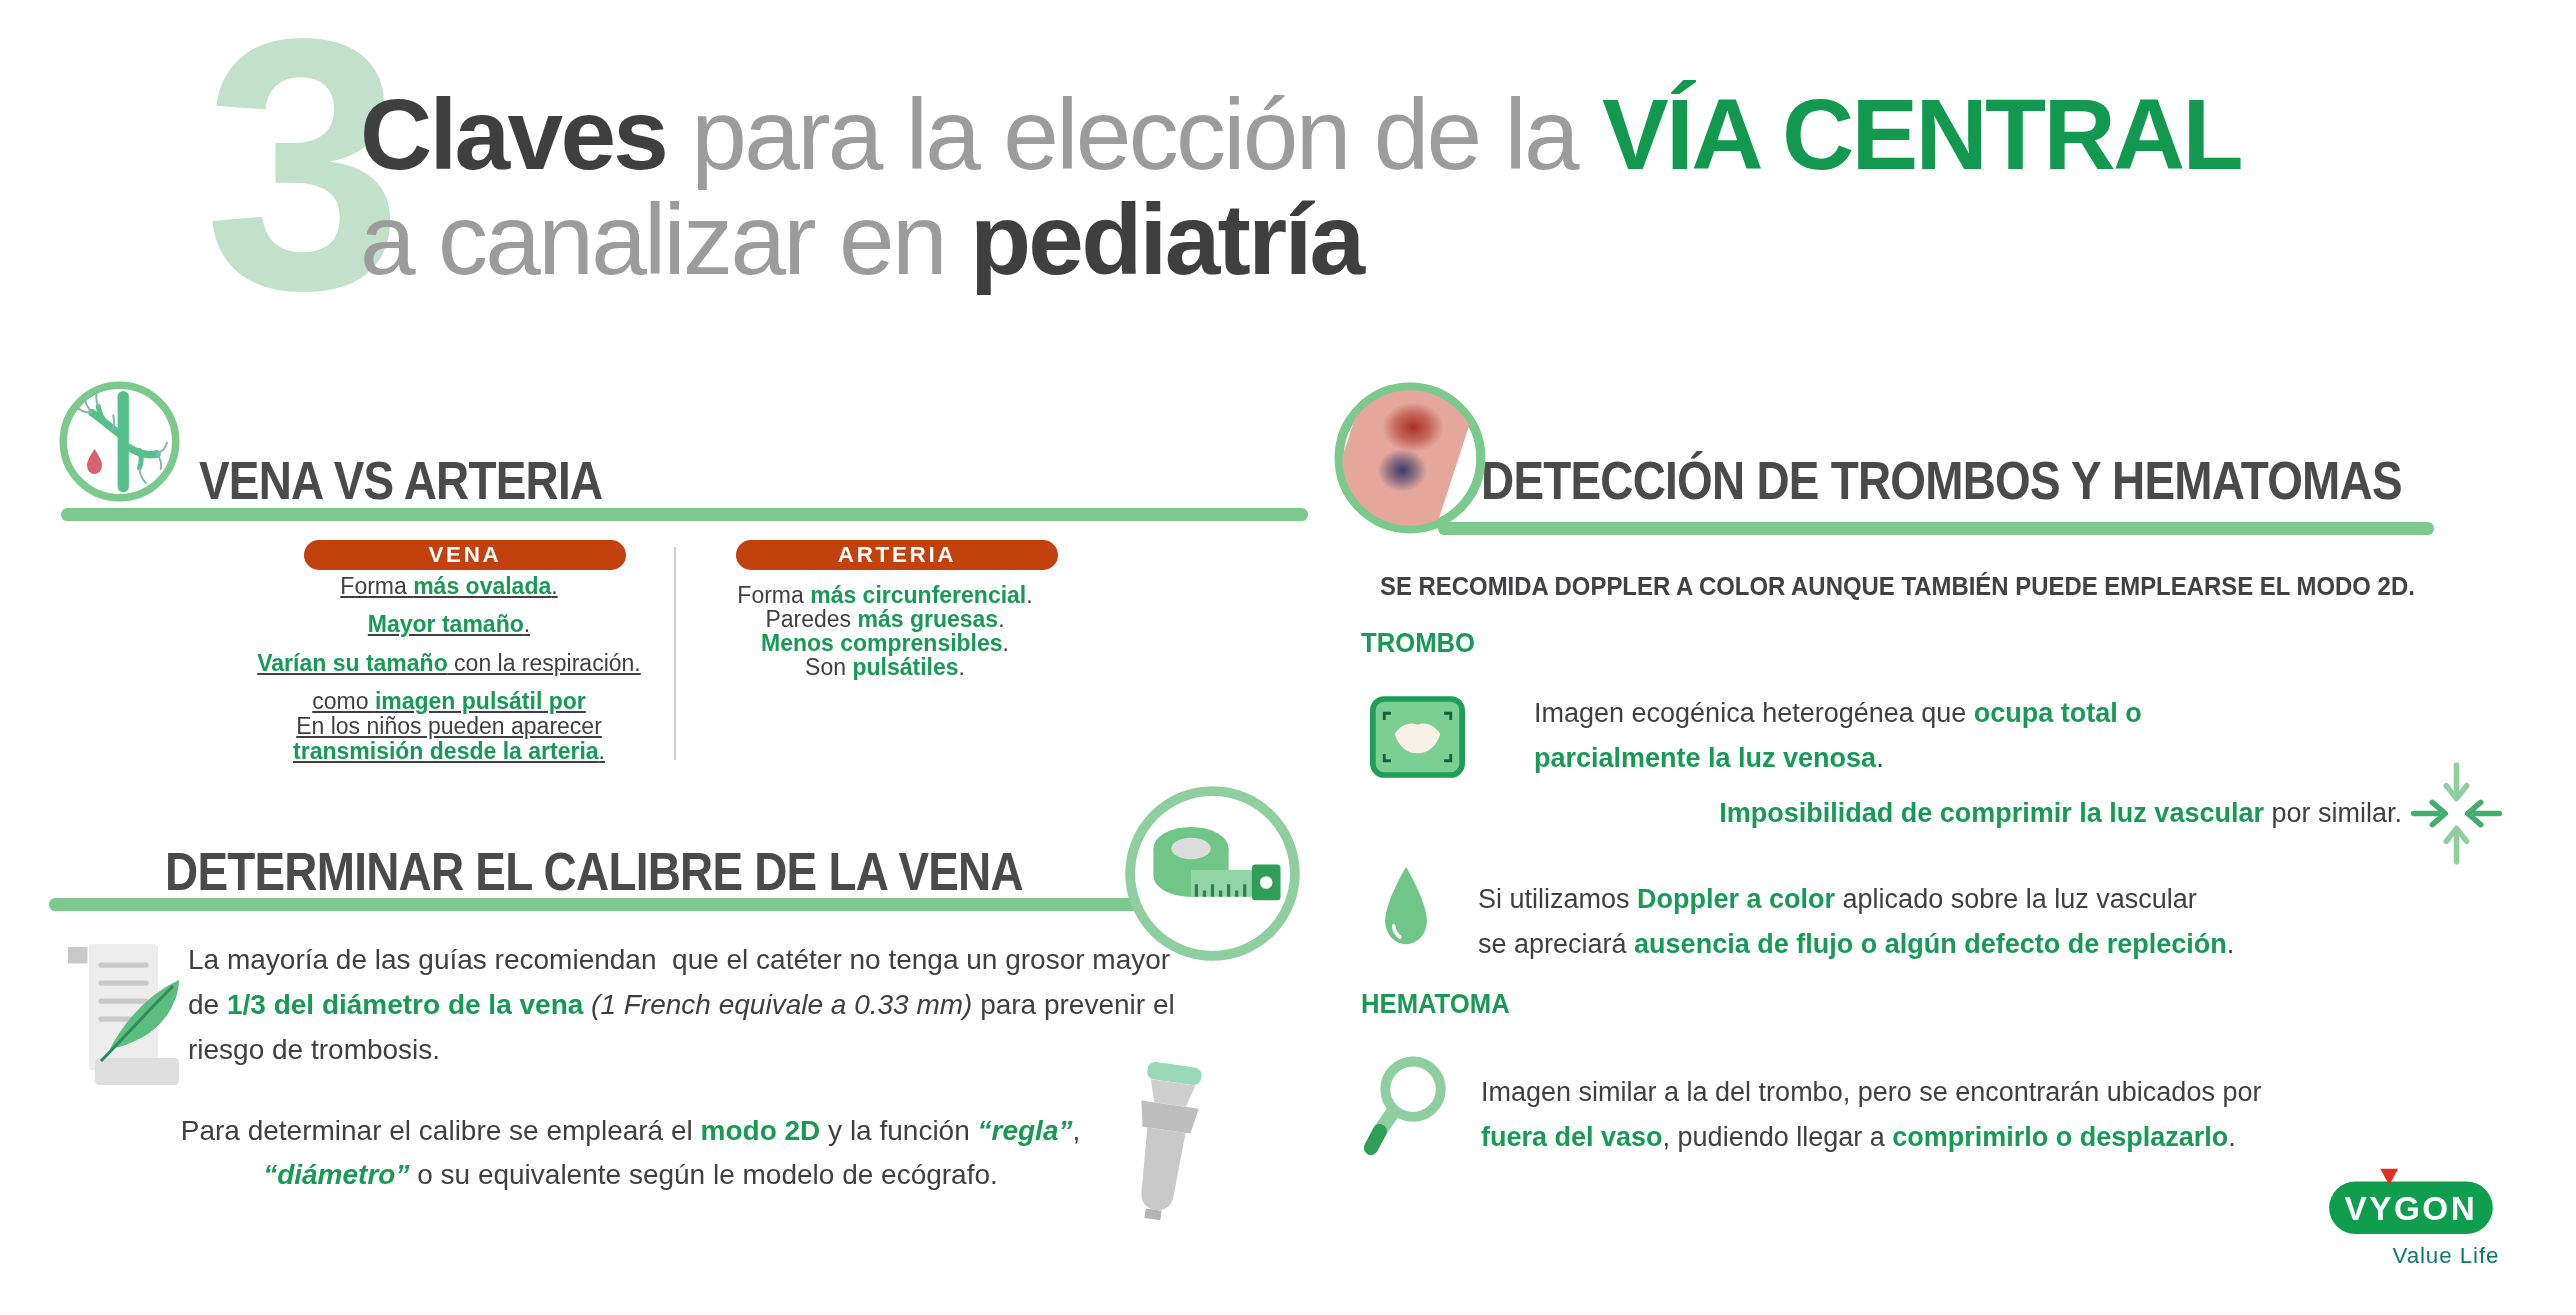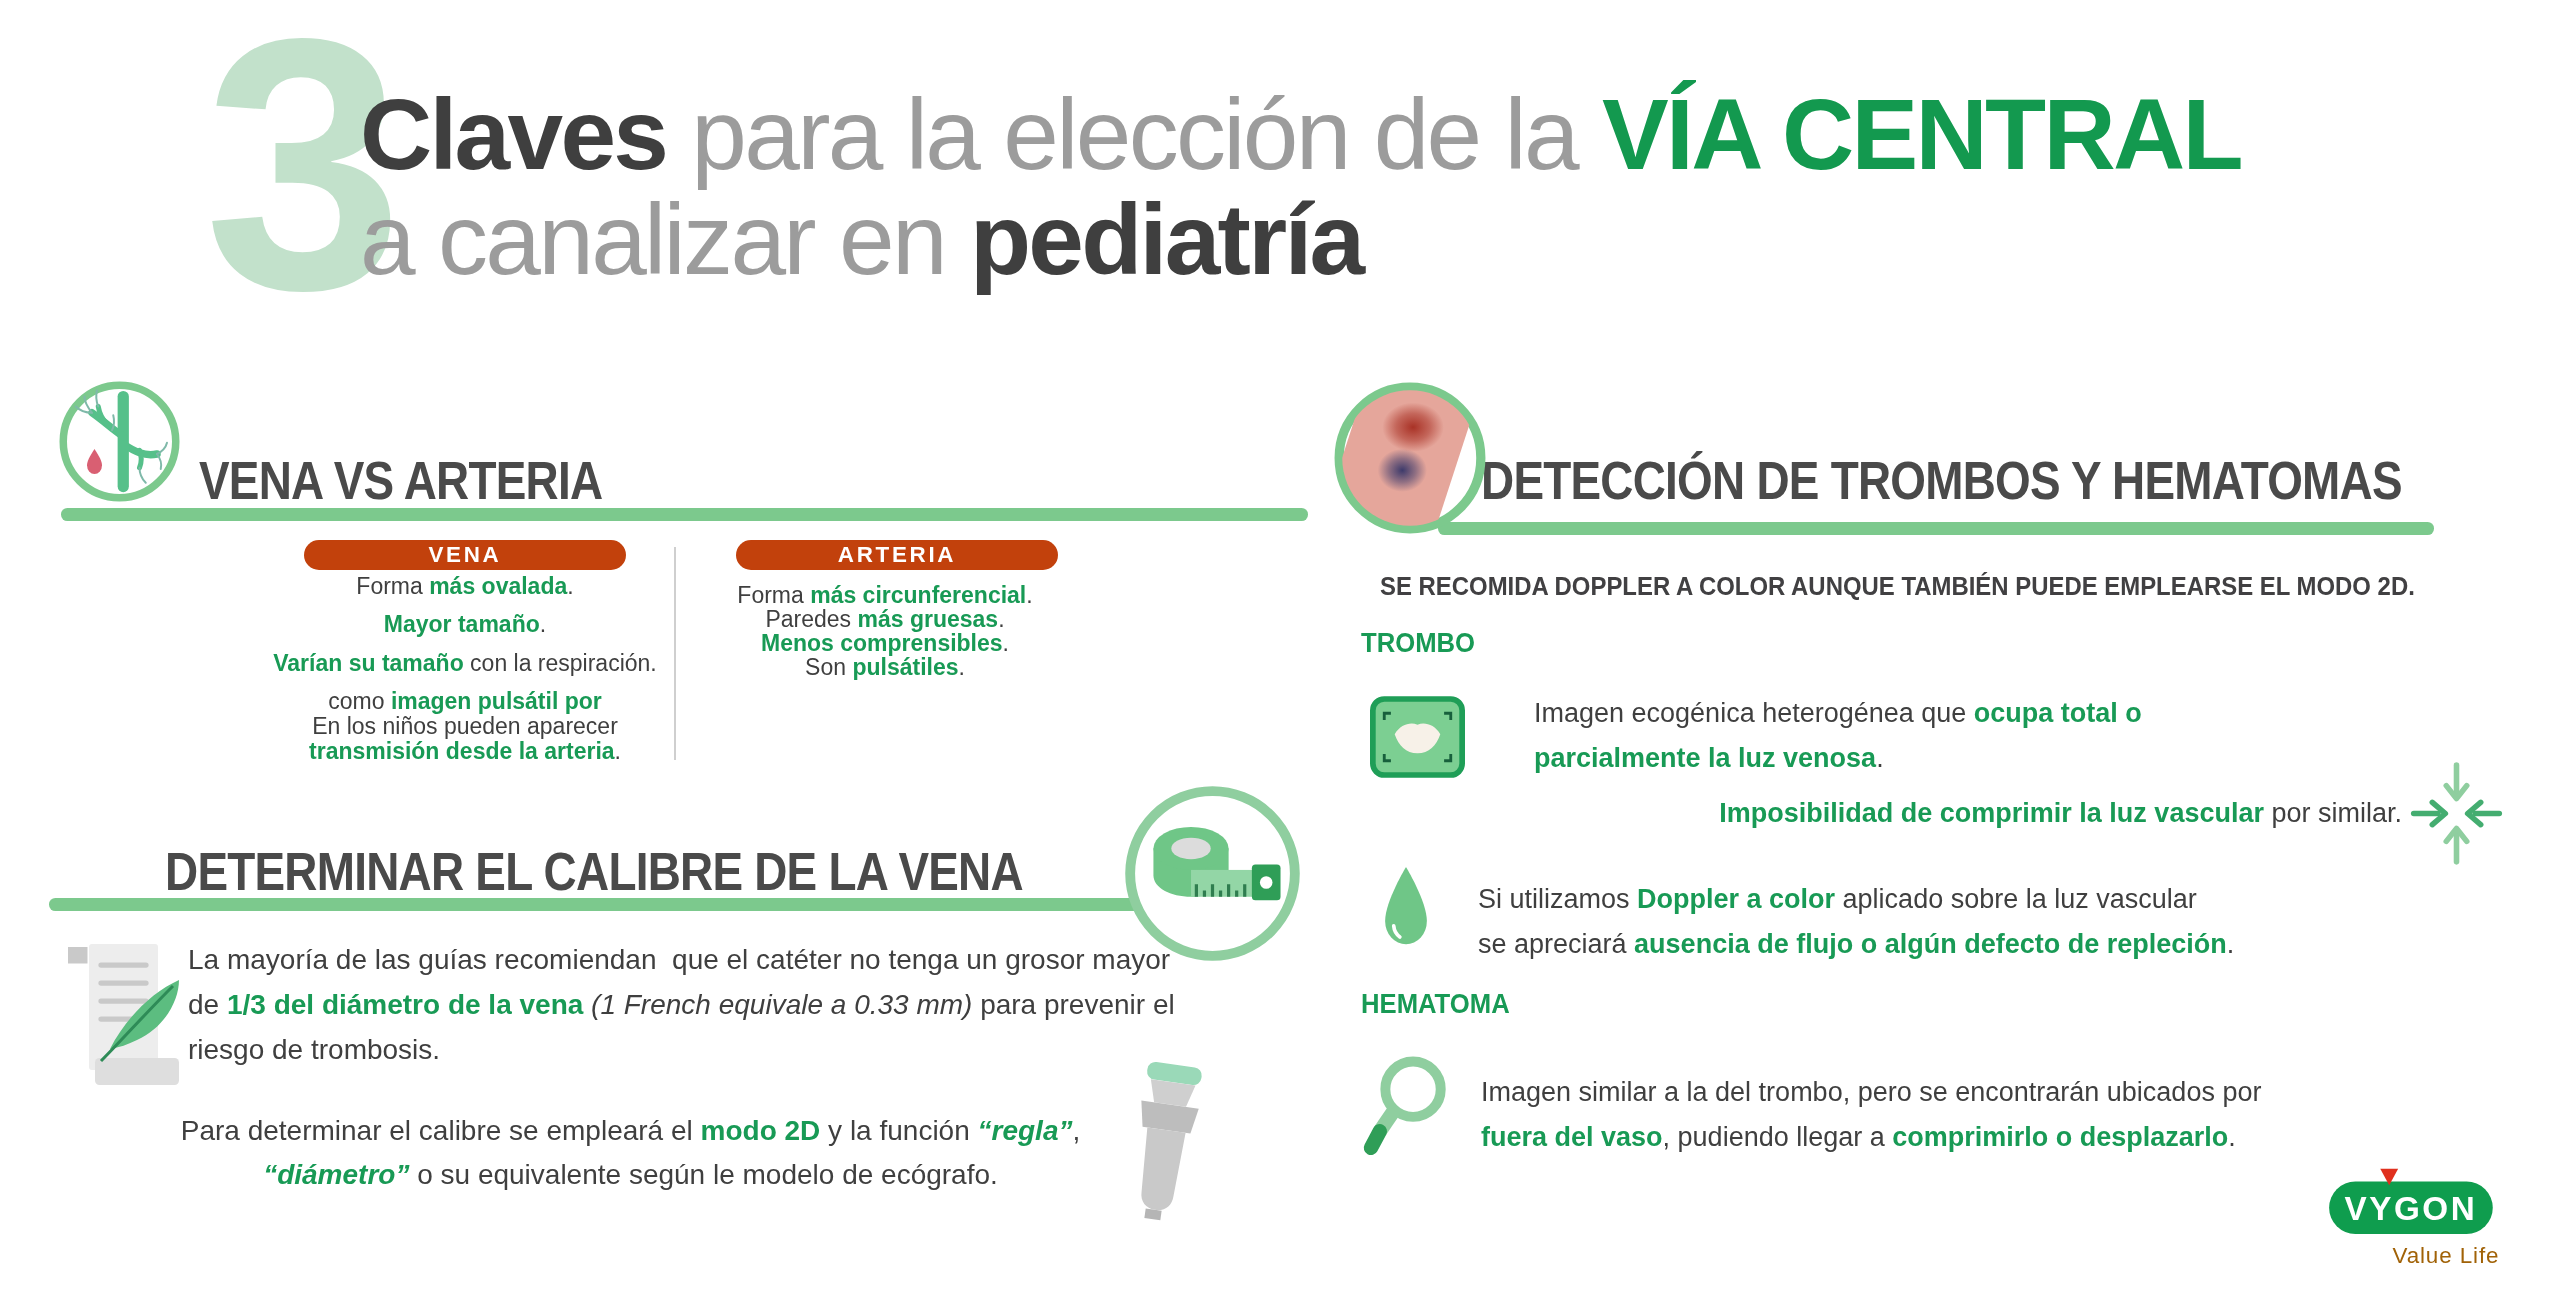--- a/index.html
+++ b/index.html
@@ -50,21 +50,21 @@
          transform:scaleX(.95);transform-origin:left top;white-space:nowrap;}
   .rtext{position:absolute;font-size:27px;color:#3f3f3f;}
   .rtext .line{height:45px;line-height:45px;white-space:pre;}
   .rright{text-align:right;}
   .icon{position:absolute;}
   .icon svg{display:block;width:100%;height:100%;}
 
   
   .logo{position:absolute;left:2324px;top:1166px;width:179px;}
   .logo svg{display:block;width:179px;height:77px;}
-  .tagline{text-align:right;color:#a16207;font-size:22.4px;letter-spacing:0.9px;margin-top:0;padding-right:3.6px;}
+  .tagline{text-align:right;color:#0f766e;font-size:22.4px;letter-spacing:0.9px;margin-top:0;padding-right:3.6px;}
 </style>
 </head>
 <body>
 
 <div class="canvas">
 
   <div class="big-num">3</div>
   <div class="title">
     <div><span class="s-dark">Claves</span><span class="s-gray"> para la elección de la </span><span class="s-green">VÍA CENTRAL</span></div>
     <div><span class="s-gray">a canalizar en </span><span class="s-dark">pediatría</span></div>
@@ -87,21 +87,21 @@
         <path d="M80 60 C83 64 84 68 83 72"></path>
         <path d="M66 71 C66 76 68 80 71 83"></path>
         <path d="M44 41 C46 37 46 33 45 29"></path>
       </g>
       <path d="M30 56 C26 62 24 66 24 69 a6 7 0 0 0 12 0 C36 66 34 62 30 56 Z" fill="#d95f72"></path>
     </svg>
   </div>
   <div class="sec-h" style="left:199px;top:453px;">VENA VS ARTERIA</div>
 
   <div class="pill" style="left:304px;top:540px;width:322px;">VENA</div>
-  <div class="col" style="left:152px;top:574px;width:626px;">
+  <div class="col" style="left:136px;top:574px;width:626px;text-decoration:underline;">
     <div class="line"><span class="s-n">Forma </span><span class="s-g">más ovalada</span><span class="s-n">.</span></div>
     <div class="line"><span class="s-g">Mayor tamaño</span><span class="s-n">.</span></div>
     <div class="line"><span class="s-g">Varían su tamaño</span><span class="s-n"> con la respiración.</span></div>
     <div class="line tight"><span class="s-n">como </span><span class="s-g">imagen pulsátil por</span></div>
     <div class="line tight"><span class="s-n">En los niños pueden aparecer</span></div>
     <div class="line tight"><span class="s-g">transmisión desde la arteria</span><span class="s-n">.</span></div>
   </div>
 
   <div class="divider"></div>
 

